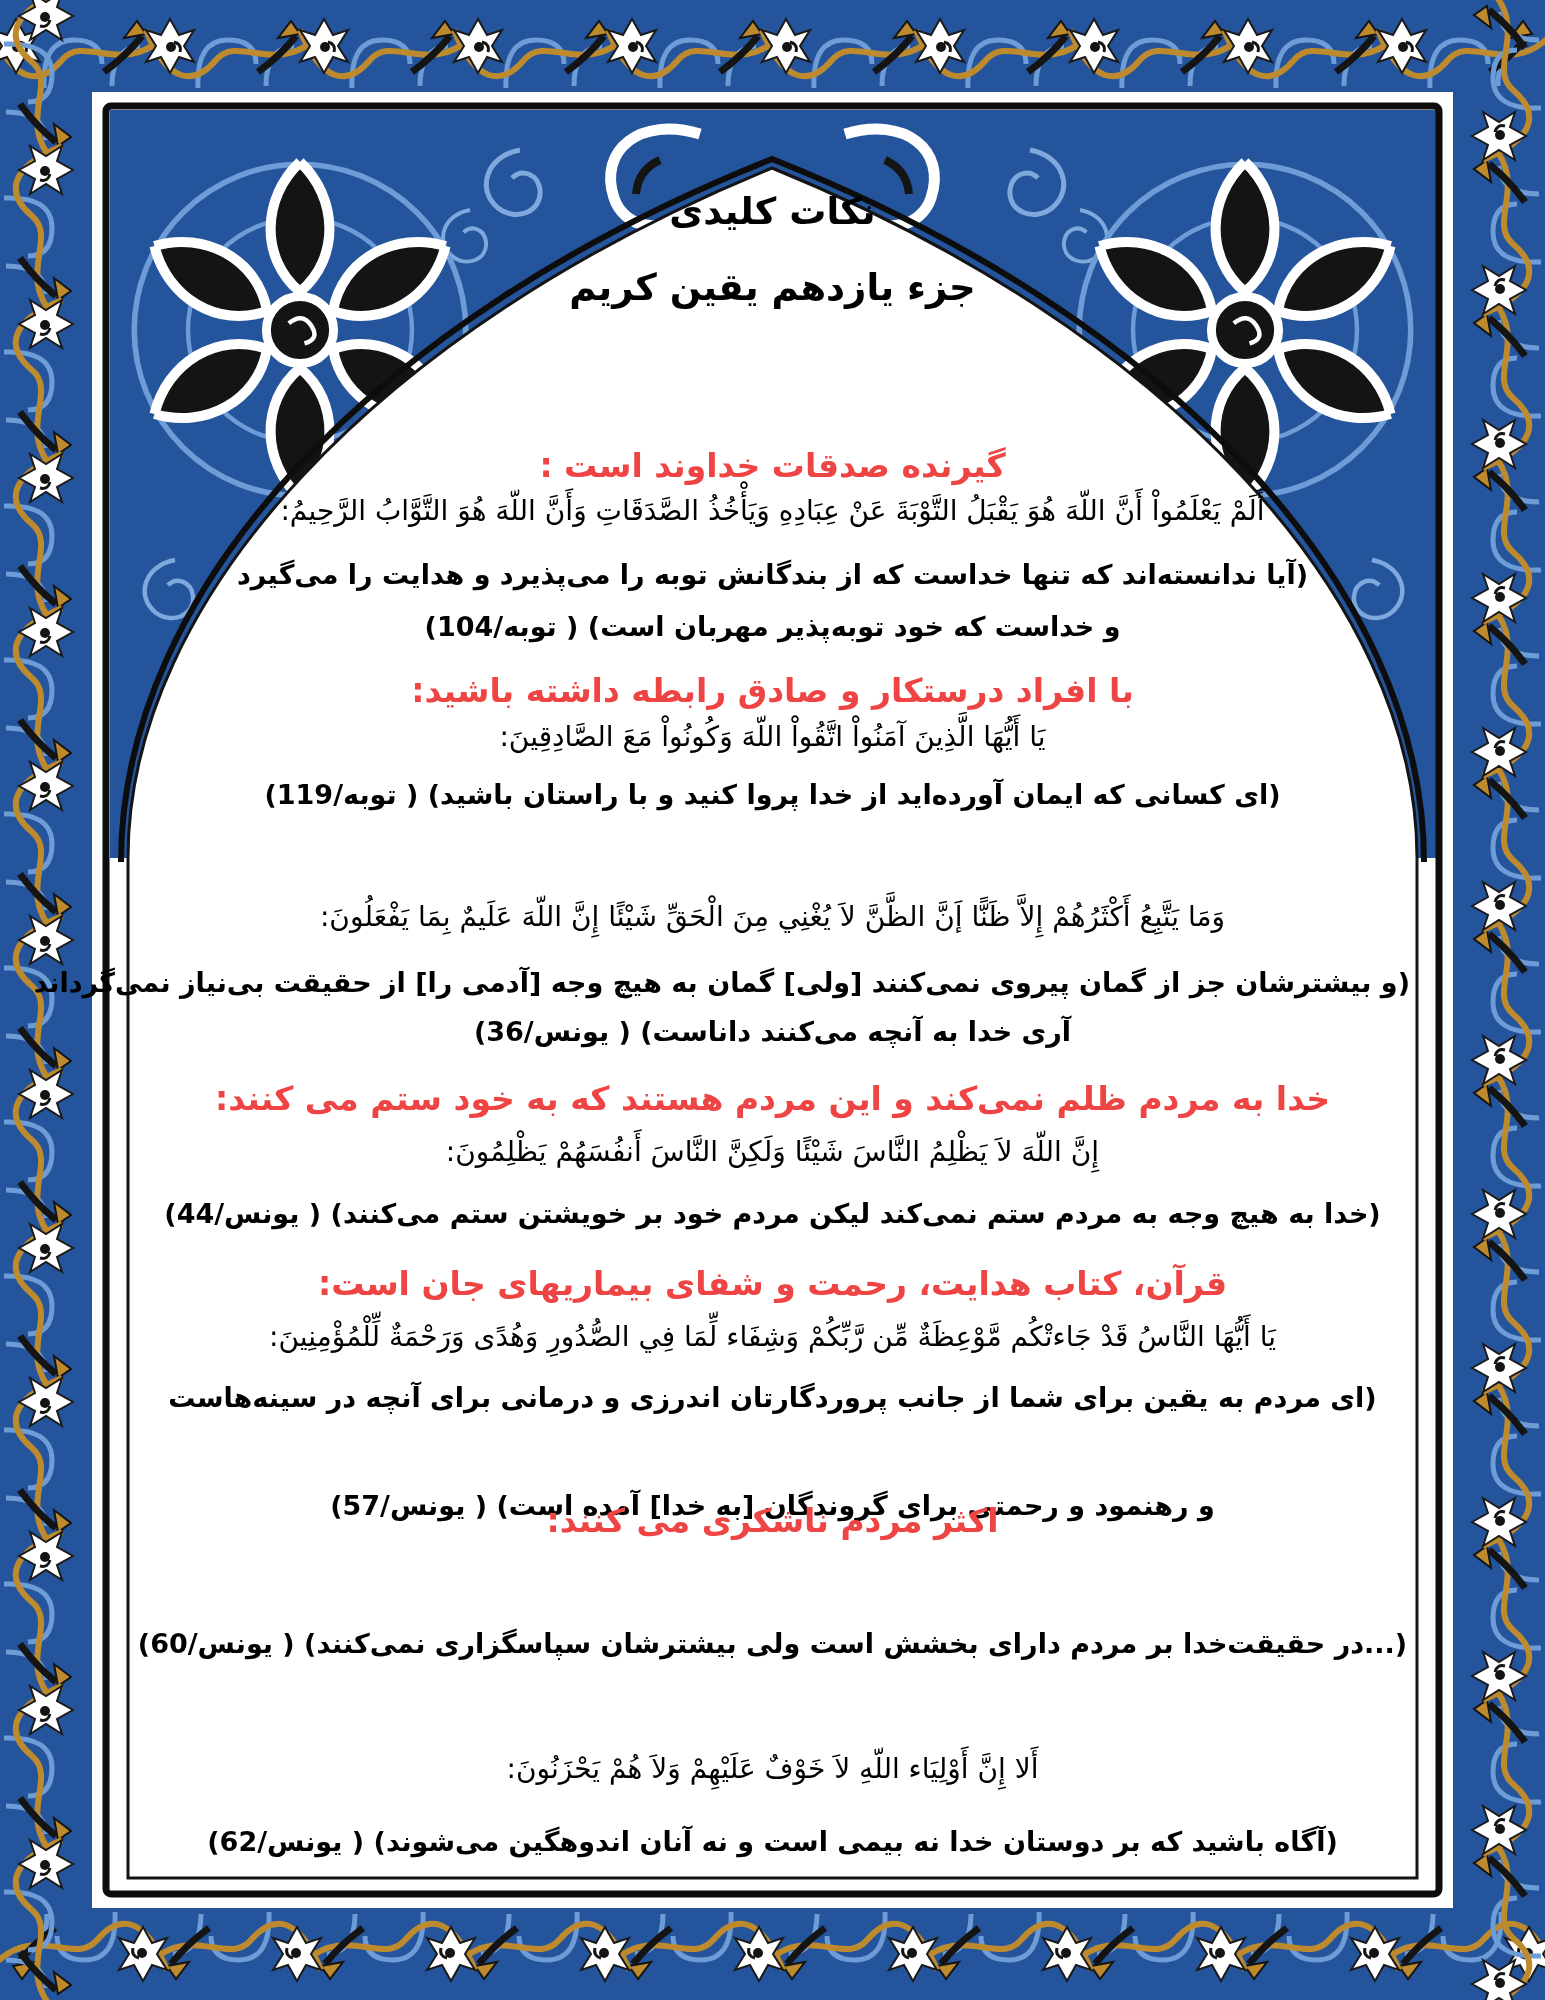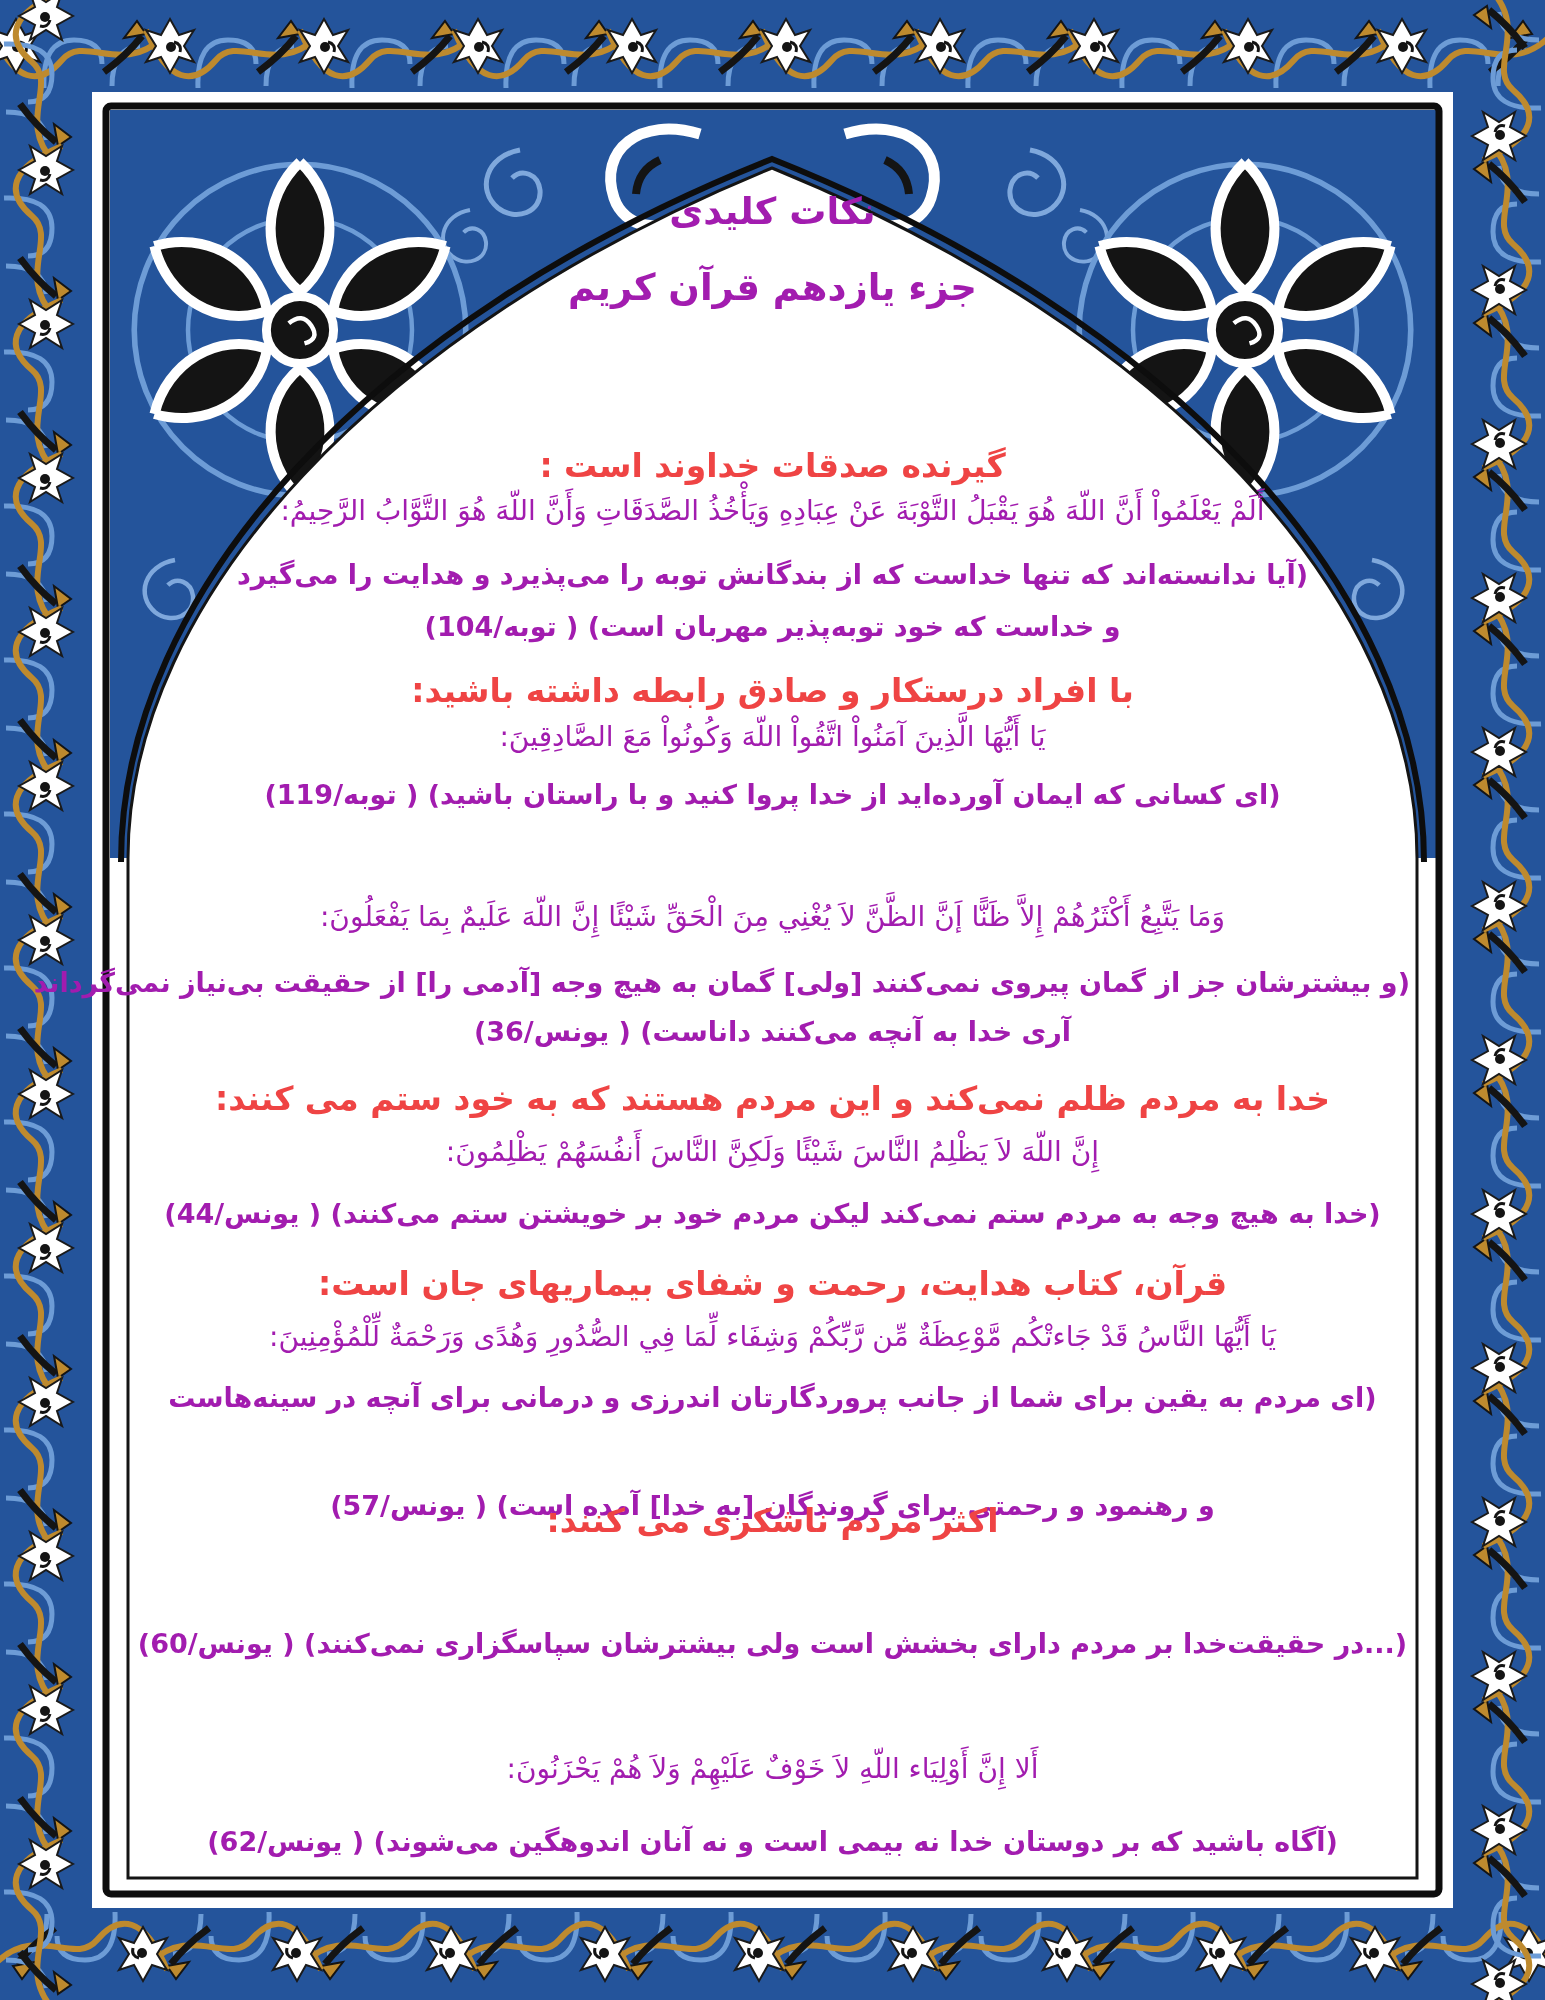--- a/index.html
+++ b/index.html
@@ -7,21 +7,21 @@
     position:relative;
     width:1545px;height:2000px;
     background:#ffffff;
     overflow:hidden;
     font-family:"DejaVu Sans",sans-serif;
   }
   #ornament-svg{position:absolute;left:0;top:0;z-index:1;}
   .line{
     position:absolute;left:135px;right:135px;
     z-index:2;text-align:center;direction:rtl;
-    white-space:nowrap;color:#a21caf;
+    white-space:nowrap;color:#000000;
   }
   .doc-title,.doc-subtitle{font-size:37px;font-weight:700;letter-spacing:0;}
   .heading{font-size:33px;font-weight:700;color:#ef4444;}
   .verse{font-size:28px;font-weight:400;}
   .trans{font-size:27px;font-weight:700;}
 </style>
 </head>
 <body>
 
 <div id="page">
@@ -145,21 +145,21 @@
     </g>
 
     <path d="M128,1878 L128,858 C128,598 380,328 772,168 C1164,328 1417,598 1417,858 L1417,1878 Z" fill="#ffffff" stroke="#141414" stroke-width="3"></path>
 
     <path d="M121,862 C121,590 372,318 772,159 C1172,318 1424,590 1424,862" fill="none" stroke="#0d0d0d" stroke-width="6"></path>
 
     <rect x="106" y="106" width="1333" height="1788" rx="5" fill="none" stroke="#0d0d0d" stroke-width="7"></rect>
   </svg>
 
   <div class="line doc-title" style="top:190px">نکات کلیدی</div>
-  <div class="line doc-subtitle" style="top:266px">جزء یازدهم قرآن کریم</div>
+  <div class="line doc-subtitle" style="top:266px">جزء یازدهم یقین کریم</div>
 
   <div class="line heading" style="top:446px">گیرنده صدقات خداوند است :</div>
   <div class="line verse" style="top:494px">أَلَمْ يَعْلَمُواْ أَنَّ اللّهَ هُوَ يَقْبَلُ التَّوْبَةَ عَنْ عِبَادِهِ وَيَأْخُذُ الصَّدَقَاتِ وَأَنَّ اللّهَ هُوَ التَّوَّابُ الرَّحِيمُ:</div>
   <div class="line trans" style="top:559px">(آیا ندانسته‌اند که تنها خداست که از بندگانش توبه را می‌پذیرد و هدایت را می‌گیرد</div>
   <div class="line trans" style="top:611px">و خداست که خود توبه‌پذیر مهربان است) ( توبه/104)</div>
 
   <div class="line heading" style="top:671px">با افراد درستکار و صادق رابطه داشته باشید:</div>
   <div class="line verse" style="top:720px">يَا أَيُّهَا الَّذِينَ آمَنُواْ اتَّقُواْ اللّهَ وَكُونُواْ مَعَ الصَّادِقِينَ:</div>
   <div class="line trans" style="top:779px">(ای کسانی که ایمان آورده‌اید از خدا پروا کنید و با راستان باشید) ( توبه/119)</div>
 

